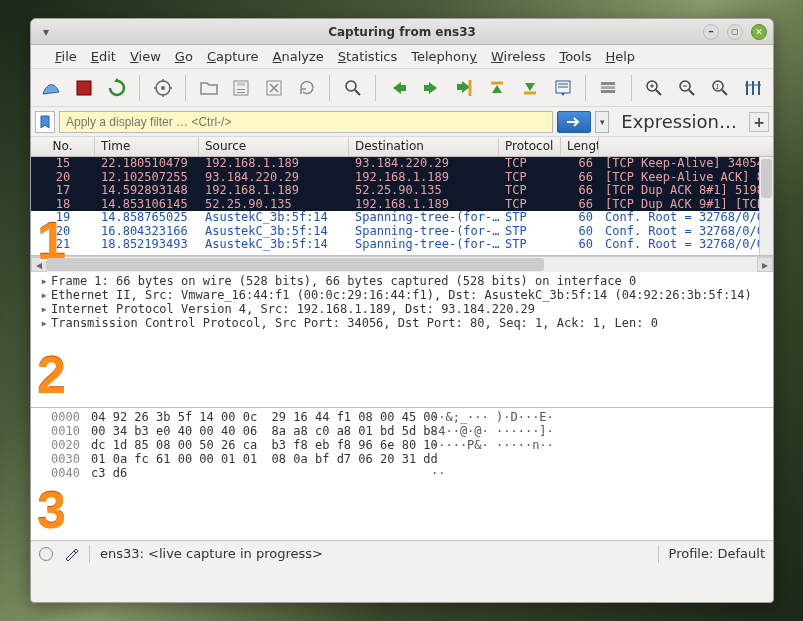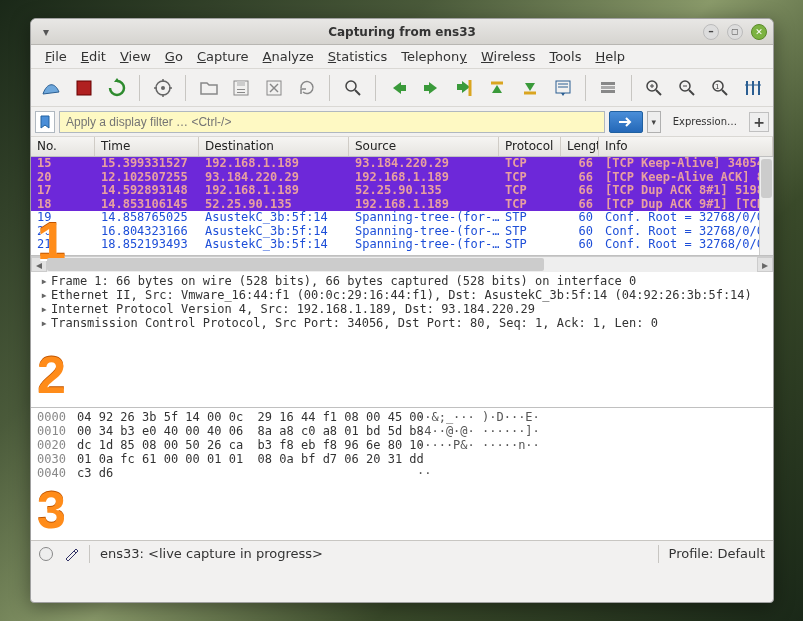--- a/index.html
+++ b/index.html
@@ -8,53 +8,53 @@
   .window { position: absolute; left: 30px; top: 18px; width: 744px; height: 585px; background: #f2f1f0; border: 1px solid #a0a0a0; border-radius: 6px 6px 4px 4px; box-shadow: 0 4px 20px rgba(0,0,0,.4); display:flex; flex-direction:column; }
   .titlebar { height: 26px; background: linear-gradient(#e8e7e5,#d6d4d0); border-bottom: 1px solid #b8b6b2; border-radius: 6px 6px 0 0; display:flex; align-items:center; position:relative; }
   .title { position:absolute; left:0; right:0; text-align:center; font-weight:bold; font-size:12px; color:#333; }
   .left-title-btn { width:14px; height:14px; display:flex; align-items:center; justify-content:center; margin-left:8px; color:#555; border-radius:2px; }
   .window-controls { position:absolute; right:6px; display:flex; gap:8px; }
   .winbtn { width:16px; height:16px; border-radius:8px; display:flex; align-items:center; justify-content:center; font-size:11px; color:#444; background:#ddd; border:1px solid #bbb; }
   .winbtn.min::after{content:"–"; font-weight:bold;}
   .winbtn.max::after{content:"▢"; font-size:8px;}
   .winbtn.close{ background:#7cb342; border-color:#5a8a2a; color:#fff; }
   .winbtn.close::after{content:"✕"; font-size:9px;}
-  .menubar { height:24px; display:flex; align-items:center; padding: 0 8px; gap:2px; background:#f2f1f0; border-bottom:1px solid #dad8d4; }
+  .menubar { height:24px; display:flex; align-items:center; padding: 0 18px; gap:2px; background:#f2f1f0; border-bottom:1px solid #dad8d4; }
   .menuitem { padding:2px 6px; font-size:13px; color:#333; border-radius:3px; }
   .menuitem u{text-decoration:underline;}
   .toolbar { height:38px; display:flex; align-items:center; padding:0 6px; gap:4px; background:#f2f1f0; border-bottom:1px solid #dad8d4; }
   .tbtn { width:30px; height:30px; border:1px solid transparent; border-radius:3px; display:flex; align-items:center; justify-content:center; }
   .sep { width:1px; height:26px; background:#c8c6c2; margin:0 4px; }
   .filterbar { height:30px; display:flex; align-items:center; padding:0 4px; gap:4px; border-bottom:1px solid #dad8d4; }
   .filter-icon { width:20px; height:22px; border:1px solid #b0b8c0; background:#fff; display:flex; align-items:center; justify-content:center; }
   .filter-input { flex:1; height:22px; border:1px solid #b0b8c0; background:#fef9c3; padding:0 6px; font-size:12px; color:#888; outline:none; }
   .filter-go { width:34px; height:22px; background:linear-gradient(#4a8ed8,#2468b8); border:1px solid #2060a0; border-radius:2px; display:flex; align-items:center; justify-content:center; color:#fff; }
   .filter-dd { width:14px; height:22px; border:1px solid #b0b0b0; background:#eee; display:flex; align-items:center; justify-content:center; font-size:9px; color:#444;}
-  .expr-btn { padding:2px 8px; font-size:10px; color:#333; }
+  .expr-btn { padding:2px 8px; font-size:18px; color:#333; }
   .plus-btn { width:20px; height:20px; border:1px solid #c0c0c0; background:#eee; display:flex; align-items:center; justify-content:center; font-size:14px; font-weight:bold; color:#444;}
   .packet-list { position:relative; background:#fff; border-bottom:1px solid #c0c0c0; }
   .pl-header { display:flex; height:20px; background:linear-gradient(#f6f5f3,#e6e4e0); border-bottom:1px solid #c0c0c0; font-size:12px; color:#222; }
   .pl-header .col { padding:2px 6px; border-right:1px solid #d0ccc6; overflow:hidden; white-space:nowrap; }
   .pl-body { font-family:"DejaVu Sans Mono","Liberation Mono",monospace; font-size:12px; height:98px; overflow:hidden; }
   .pl-row { display:flex; height:13.5px; line-height:13.5px; white-space:nowrap; }
   .pl-row .col { padding:0 6px; overflow:hidden; }
-  .pl-row.dark { background:#6d28d9; color:#e8a0a0;font-weight:bold; }
+  .pl-row.dark { background:#0f172a; color:#e8a0a0; }
   .pl-row.light { background:#fff; color:#1d4ed8; }
-  .c-no{width:64px; text-align:left;} .c-time{width:104px;} .c-src{width:150px;} .c-dst{width:150px;} .c-proto{width:62px;} .c-len{width:38px; text-align:right;} .c-info{flex:1;}
+  .c-no{width:64px; text-align:center;} .c-time{width:104px;} .c-src{width:150px;} .c-dst{width:150px;} .c-proto{width:62px;} .c-len{width:38px; text-align:right;} .c-info{flex:1;}
   .pl-scroll-v { position:absolute; right:0; top:20px; bottom:0; width:14px; background:#eee; border-left:1px solid #ccc;}
   .pl-scroll-v .thumb{ position:absolute; left:1px; right:1px; top:2px; height:40%; background:#ccc; border-radius:3px;}
   .hbar { height:16px; background:#eee; border-top:1px solid #ccc; display:flex; }
   .hbar .arrow{ width:16px; display:flex; align-items:center; justify-content:center; color:#666; background:#e2e2e2; border:1px solid #ccc;}
   .hbar .track{ flex:1; position:relative; }
   .hbar .thumb{ position:absolute; top:1px; bottom:1px; left:0; width:70%; background:#ccc; border-radius:2px;}
   .details { background:#fff; font-family:"DejaVu Sans Mono",monospace; font-size:12px; color:#333; height:136px; border-bottom:1px solid #c0c0c0; padding:2px 0; position:relative; }
   .details .row{ display:flex; align-items:flex-start; padding:0 6px; line-height:14px;}
   .details .tw{ width:14px; color:#666; text-align:center;}
   .hexpane { background:#fff; font-family:"DejaVu Sans Mono",monospace; font-size:12px; color:#333; height:132px; position:relative; padding:2px 0;}
-  .hexrow { display:flex; padding:0 6px; line-height:14px; white-space:pre;}
+  .hexrow { display:flex; padding:0 20px; line-height:14px; white-space:pre;}
   .hexaddr{ width:40px; color:#888;}
   .hexbytes{ width:340px; }
   .hexascii{ flex:1; color:#555;}
   .bignum { position:absolute; font-size:52px; font-weight:800; left:6px; font-family:sans-serif;
     color:#ff8c1a; text-shadow:0 2px 0 #fff, 0 -1px 0 #c05500;}
   .statusbar { height:26px; border-top:1px solid #c8c6c2; display:flex; align-items:center; padding:0 8px; gap:10px; font-size:13px; color:#333; background:#f2f1f0;}
   .status-circle{ width:14px; height:14px; border:1px solid #888; border-radius:7px; background:#eee;}
   .status-edit{ width:16px; height:16px; display:flex; align-items:center; justify-content:center; color:#336;}
   .status-sep{ width:1px; height:18px; background:#c8c6c2;}
   .status-fill{ flex:1; }
@@ -250,30 +250,29 @@
       </div>
     <div class="filter-dd">▾</div>
     <div class="expr-btn">Expression…</div>
     <div class="plus-btn">+</div>
   </div>
 
   <div class="packet-list">
     <div class="pl-header">
       <div class="col c-no">No.</div>
       <div class="col c-time">Time</div>
+      <div class="col c-src">Source</div>
       <div class="col c-dst">Destination</div>
-      <div class="col c-src">Source</div>
       <div class="col c-proto">Protocol</div>
       <div class="col c-len">Length</div>
-      <div class="col c-info">Info</div>
     </div>
     <div class="pl-body" id="pl-body">
         <div class="pl-row dark">
           <div class="col c-no">15</div>
-          <div class="col c-time">15.399331527</div>
+          <div class="col c-time">22.180510479</div>
           <div class="col c-src">192.168.1.189</div>
           <div class="col c-dst">93.184.220.29</div>
           <div class="col c-proto">TCP</div>
           <div class="col c-len">66</div>
           <div class="col c-info">[TCP Keep-Alive] 34054</div>
         </div>
         <div class="pl-row dark">
           <div class="col c-no">20</div>
           <div class="col c-time">12.102507255</div>
           <div class="col c-src">93.184.220.29</div>

